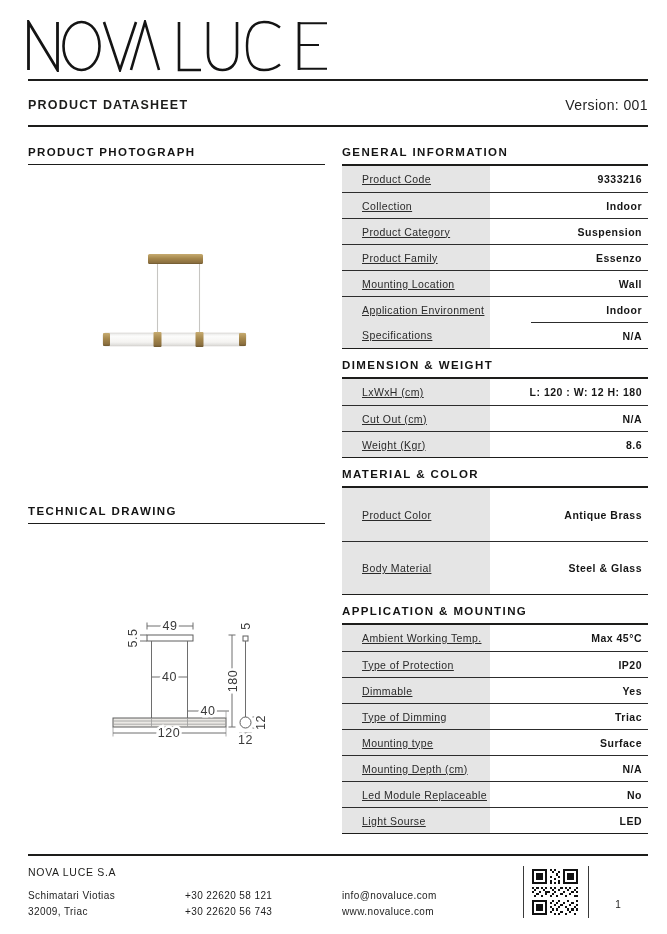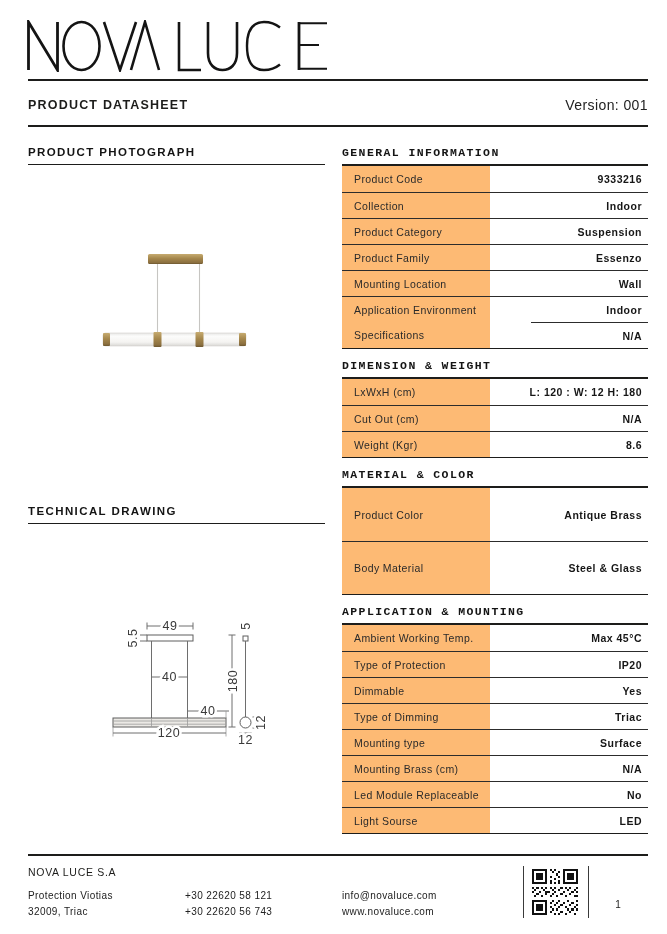--- a/index.html
+++ b/index.html
@@ -21,30 +21,30 @@
   .ds-version { font-size:14px; letter-spacing:0.4px; color:#222; }
 
   
   .sec-h { font-size:11.5px; font-weight:700; letter-spacing:1.4px; color:#141414;
     line-height:13px; padding-bottom:5px; border-bottom:1.5px solid #1d1d1b; }
   .left-heading-photo { position:absolute; left:28px; top:146px; width:297px; }
   .left-heading-drawing { position:absolute; left:28px; top:505px; width:297px; }
 
   
   .right-col { position:absolute; left:342px; top:146px; width:306px; }
-  .right-col .sec-h { border-bottom-width:2px;font-family:Liberation Mono, monospace; }
+  .right-col .sec-h { border-bottom-width:2px; }
   .section + .section { margin-top:10px; }
   .table { border-bottom:1.5px solid #1d1d1b; }
   .trow { display:flex; align-items:stretch; height:26px; }
   .trow + .trow { border-top:1px solid #2c2c2c;gap:41px; }
   .trow.split { border-top:none; }
   .trow.split .tvalue { border-top:1px solid #2c2c2c; }
   .tall-rows .trow { height:53px; }
-  .tlabel { width:148px; background:#fdba74; display:flex; align-items:center;
-    padding-left:12px; font-size:10.5px; letter-spacing:0.4px; color:#2a2a2a; }
+  .tlabel { width:148px; background:#e5e5e5; display:flex; align-items:center;
+    padding-left:20px; font-size:10.5px; letter-spacing:0.4px; color:#2a2a2a;text-decoration:underline; }
   .tvalue { flex:1; display:flex; align-items:center; justify-content:flex-end;
     padding-right:6px; font-size:10.5px; font-weight:700; letter-spacing:0.5px; color:#161616; }
 
   
   #logo-svg { position:absolute; left:27px; top:20px; }
   #photo-svg { position:absolute; left:28px; top:230px; }
   #drawing-svg { position:absolute; left:28px; top:600px; }
   #qr-svg { position:absolute; left:532px; top:869px; }
 
   .logo-stroke { stroke:#141414; fill:none; stroke-linecap:butt; stroke-linejoin:miter; }
@@ -260,42 +260,42 @@
         </div>
         <div class="trow">
           <div class="tlabel">Type of Dimming</div>
           <div class="tvalue">Triac</div>
         </div>
         <div class="trow">
           <div class="tlabel">Mounting type</div>
           <div class="tvalue">Surface</div>
         </div>
         <div class="trow">
-          <div class="tlabel">Mounting Brass (cm)</div>
+          <div class="tlabel">Mounting Depth (cm)</div>
           <div class="tvalue">N/A</div>
         </div>
         <div class="trow">
           <div class="tlabel">Led Module Replaceable</div>
           <div class="tvalue">No</div>
         </div>
         <div class="trow">
           <div class="tlabel">Light Sourse</div>
           <div class="tvalue">LED</div>
         </div>
       </div>
     </div>
 
   </div>
 
   <div class="rule rule-footer"></div>
 
   <div class="f-company">NOVA LUCE S.A</div>
 
   <div class="f-col f-address">
-    <div>Protection Viotias</div>
+    <div>Schimatari Viotias</div>
     <div>32009, Triac</div>
   </div>
 
   <div class="f-col f-phones">
     <div>+30 22620 58 121</div>
     <div>+30 22620 56 743</div>
   </div>
 
   <div class="f-col f-web">
     <div>info@novaluce.com</div>

